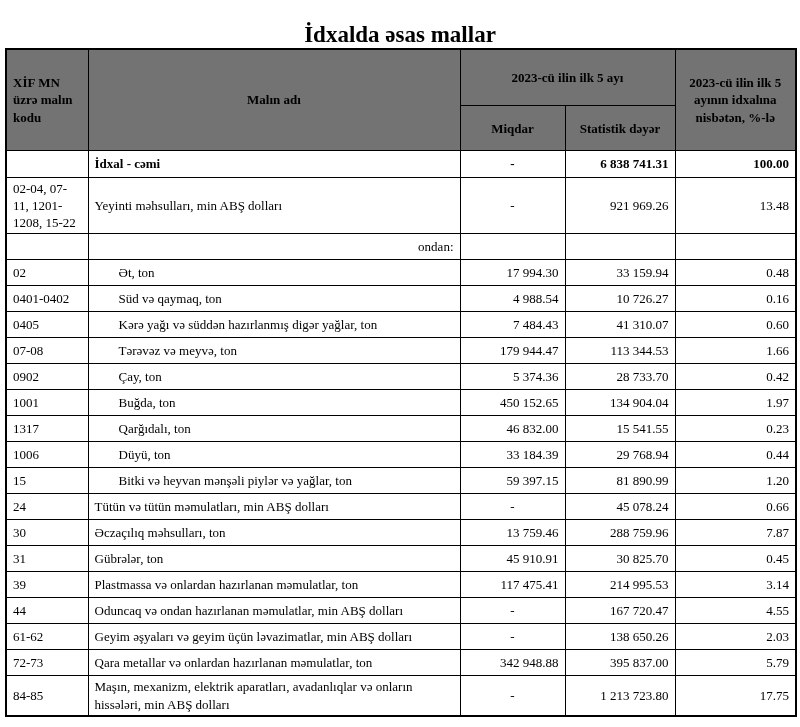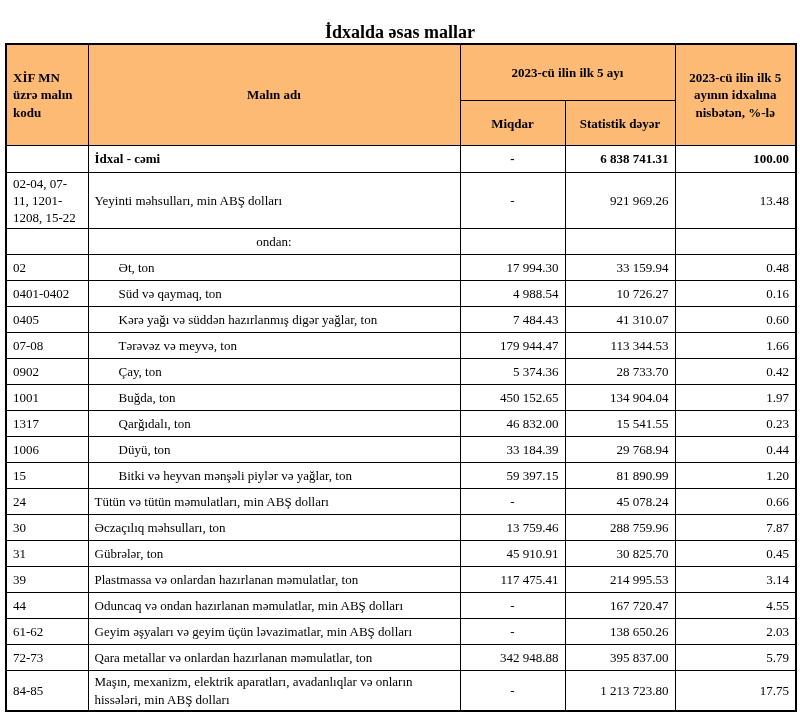--- a/index.html
+++ b/index.html
@@ -12,21 +12,21 @@
   .page{padding:8px 5px 10px 5px;}
   .annex{
     text-align:right;
     font-weight:bold;
     font-size:16px;
     padding-right:4px;
   }
   .doc-title{
     text-align:center;
     font-weight:bold;
-    font-size:18px;
+    font-size:23px;
     margin-top:14px;
   }
   .unit-note{
     text-align:right;
     font-size:12.5px;
     margin-top:16px;
     margin-bottom:2px;
     padding-right:2px;
   }
   table.main{
@@ -37,36 +37,36 @@
   }
   table.main th, table.main td{
     border:1px solid #000;
     font-size:13px;
     line-height:1.32;
     padding:2px 6px;
     overflow:hidden;
     vertical-align:middle;
   }
   thead th{
-    background:#fdba74;
+    background:#737373;
     font-weight:bold;
     text-align:center;
   }
   th.h-code{
     text-align:left;
     vertical-align:middle;
     height:96px;
   }
   th.h-period{height:44px;}
   th.h-qty, th.h-stat{height:34px;}
   th.h-share{font-size:12.5px;}
   td.col-code{text-align:left;}
   td.col-name{text-align:left;}
   td.col-name.indent{padding-left:30px;}
-  td.col-name.center{text-align:center;}
+  td.col-name.center{text-align:right;}
   td.col-qty, td.col-stat, td.col-share{
     text-align:right;
     padding-right:10px;
     white-space:nowrap;
   }
   td.col-qty.dash{text-align:center;padding-right:6px;}
   tr.row-total td{font-weight:bold;height:22px;}
   tbody tr td{height:21px;}
 </style>
 </head>

